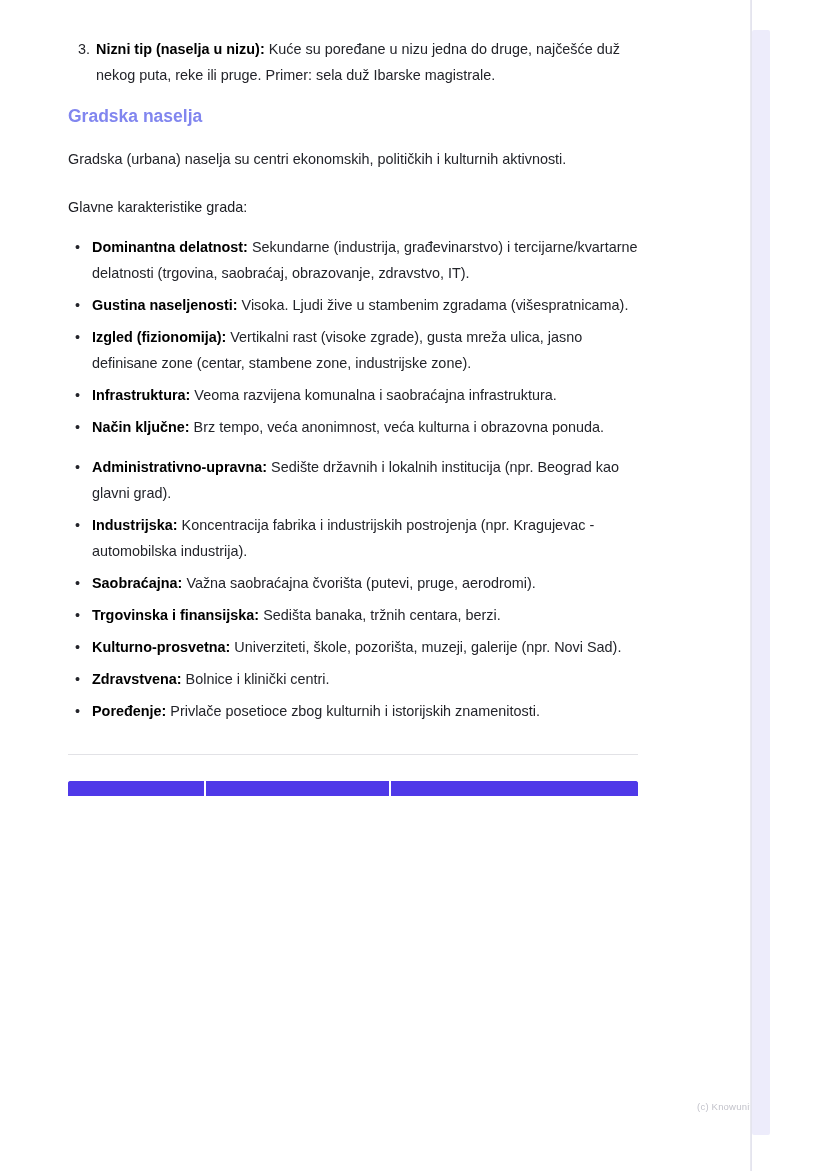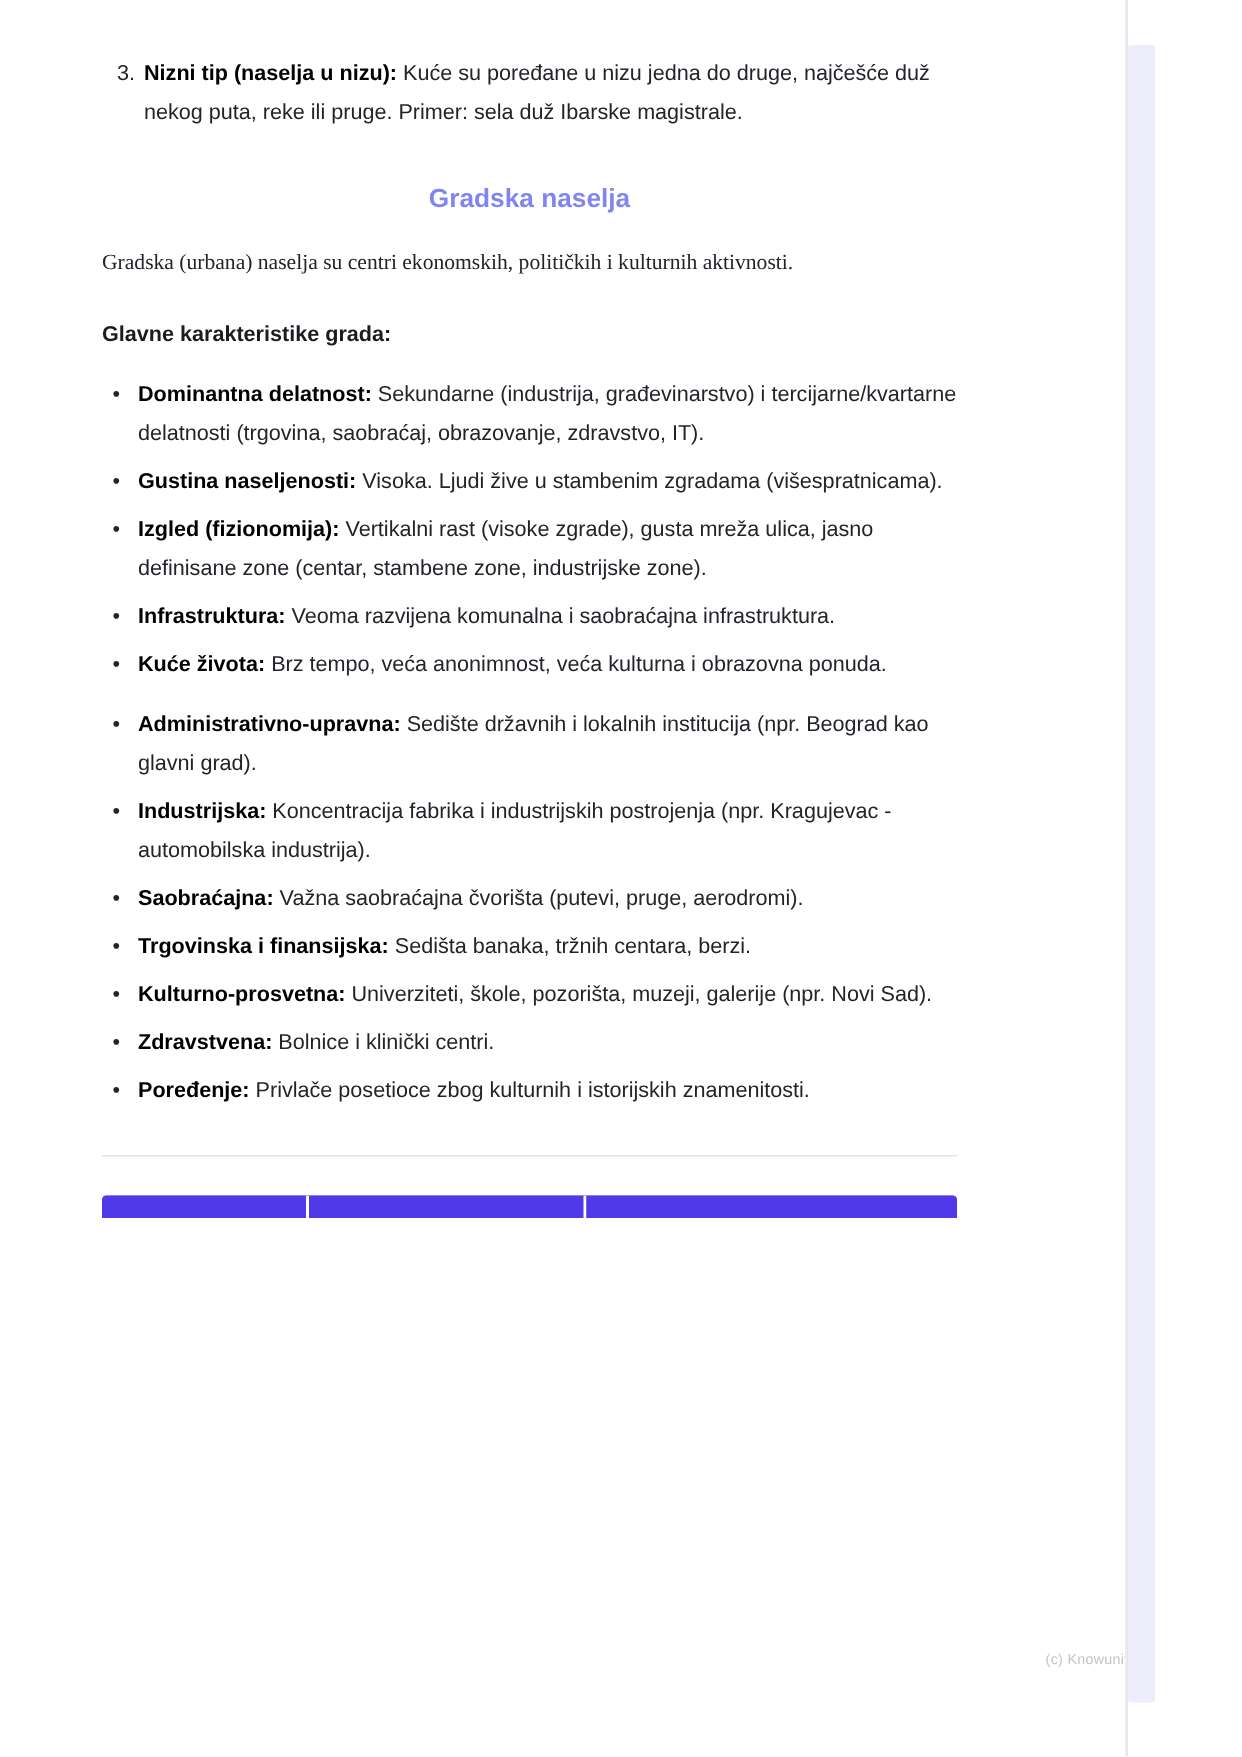--- a/index.html
+++ b/index.html
@@ -63,40 +63,38 @@
     width: 22px;
     text-align: right;
     color: #23242a;
     font-size: 14.4px;
   }
   .numlist-wrap { padding-top: 36px; }
   h2.section {
     color: #8186ef;
     font-size: 17.5px;
     font-weight: bold;
-    margin: 32px 0 0 0;
+    margin: 16px 0 0 0;
     line-height: 24px;
-    text-align: center;
   }
   h2.section.big {
     font-size: 20.5px;
     color: #7b7ff0;
   }
   p.para {
     font-size: 14.4px;
     line-height: 26px;
     margin: 18px 0 0 0;
     color: #23242a;
-    font-family: Liberation Serif, serif;
   }
   p.lead-bold {
     font-size: 14.4px;
     line-height: 26px;
     margin: 22px 0 0 0;
-    font-weight: bold;
+    font-weight: normal;
     color: #1b1c22;
   }
   ul.bullets {
     margin: 14px 0 0 0;
     padding: 0 0 0 24px;
     list-style: none;
   }
   ul.bullets li {
     position: relative;
     font-size: 14.4px;
@@ -180,21 +178,21 @@
       <li>
         <span class="dot">•</span>
         <b>Izgled (fizionomija):</b><span> Vertikalni rast (visoke zgrade), gusta mreža ulica, jasno definisane zone (centar, stambene zone, industrijske zone).</span>
       </li>
       <li>
         <span class="dot">•</span>
         <b>Infrastruktura:</b><span> Veoma razvijena komunalna i saobraćajna infrastruktura.</span>
       </li>
       <li>
         <span class="dot">•</span>
-        <b>Kuće života:</b><span> Brz tempo, veća anonimnost, veća kulturna i obrazovna ponuda.</span>
+        <b>Način ključne:</b><span> Brz tempo, veća anonimnost, veća kulturna i obrazovna ponuda.</span>
       </li>
     </ul>
 
 
     <ul class="bullets">
       <li>
         <span class="dot">•</span>
         <b>Administrativno-upravna:</b><span> Sedište državnih i lokalnih institucija (npr. Beograd kao glavni grad).</span>
       </li>
       <li>

